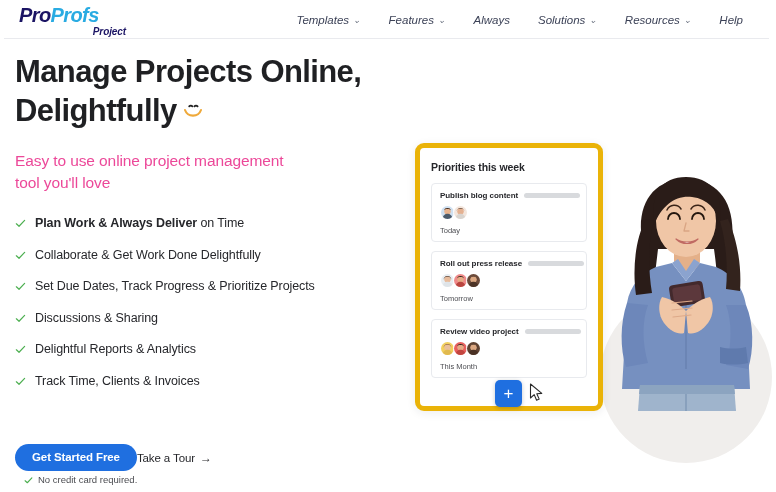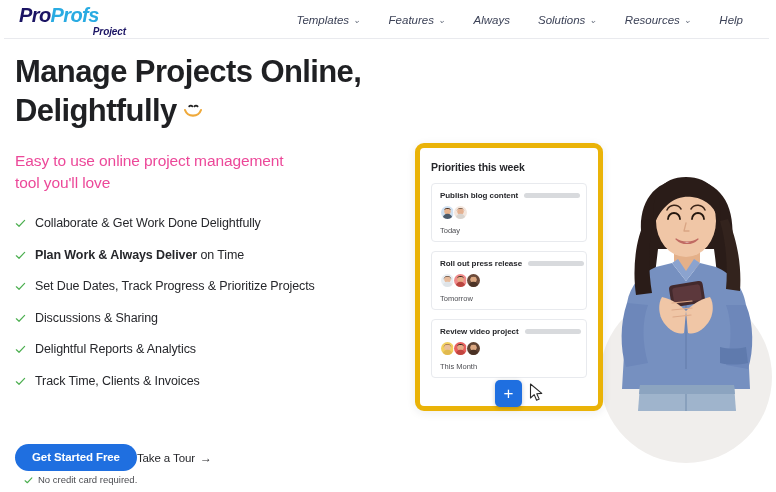--- a/index.html
+++ b/index.html
@@ -376,27 +376,27 @@
     <p class="subhead">
       <span>Easy to use online project management</span><br>
       <span>tool you'll love</span>
     </p>
 
     <ul class="features">
       <li class="feature">
         <span class="check"><svg width="11" height="11" viewBox="0 0 12 12">
               <path d="M1.5 6.3 L4.4 9 L10.5 2.6" fill="none" stroke="#4caf50" stroke-width="1.3" stroke-linecap="round" stroke-linejoin="round"></path>
             </svg></span>
-        <span>Collaborate &amp; Get Work Done Delightfully</span>
+        <span><b class="feature-strong">Plan Work &amp; Always Deliver</b><span> on Time</span></span>
       </li>
       <li class="feature">
         <span class="check"><svg width="11" height="11" viewBox="0 0 12 12">
               <path d="M1.5 6.3 L4.4 9 L10.5 2.6" fill="none" stroke="#4caf50" stroke-width="1.3" stroke-linecap="round" stroke-linejoin="round"></path>
             </svg></span>
-        <span><b class="feature-strong">Plan Work &amp; Always Deliver</b><span> on Time</span></span>
+        <span>Collaborate &amp; Get Work Done Delightfully</span>
       </li>
       <li class="feature">
         <span class="check"><svg width="11" height="11" viewBox="0 0 12 12">
               <path d="M1.5 6.3 L4.4 9 L10.5 2.6" fill="none" stroke="#4caf50" stroke-width="1.3" stroke-linecap="round" stroke-linejoin="round"></path>
             </svg></span>
         <span>Set Due Dates, Track Progress &amp; Prioritize Projects</span>
       </li>
       <li class="feature">
         <span class="check"><svg width="11" height="11" viewBox="0 0 12 12">
               <path d="M1.5 6.3 L4.4 9 L10.5 2.6" fill="none" stroke="#4caf50" stroke-width="1.3" stroke-linecap="round" stroke-linejoin="round"></path>

